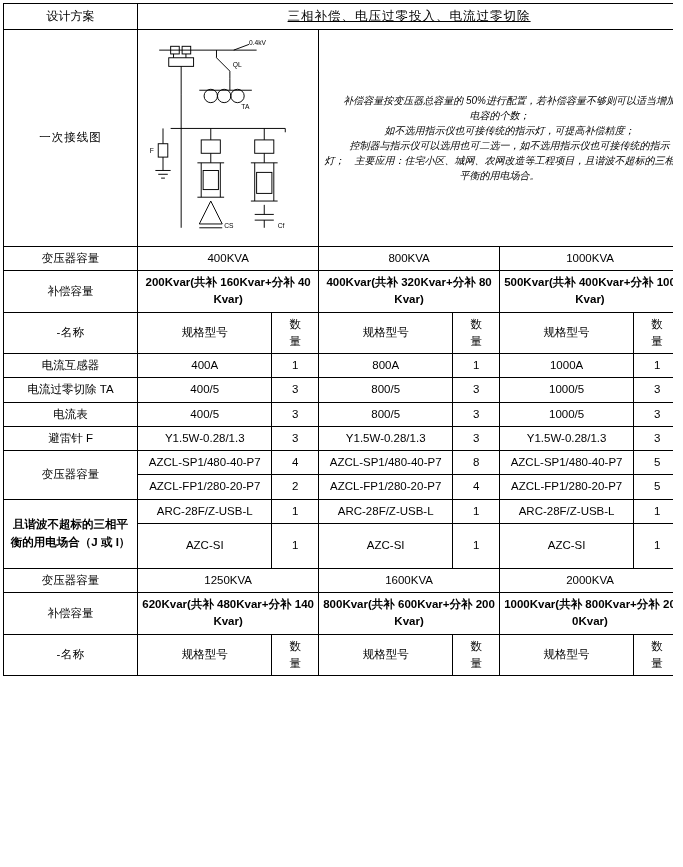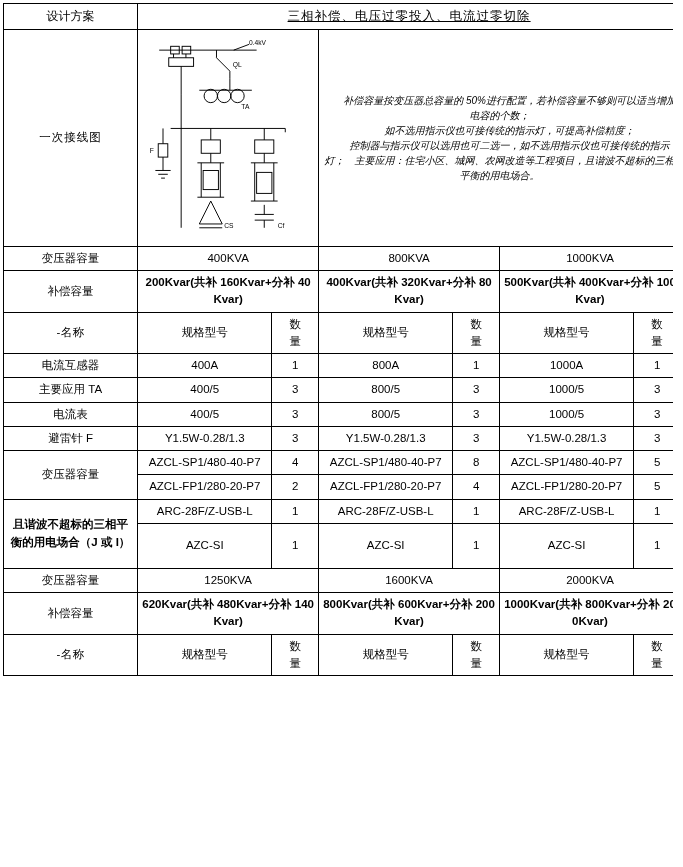--- a/index.html
+++ b/index.html
@@ -227,21 +227,21 @@
       <tr>
         <td>电流互感器</td>
         <td>400A</td>
         <td>1</td>
         <td>800A</td>
         <td>1</td>
         <td>1000A</td>
         <td>1</td>
       </tr>
       <tr>
-        <td>主要应用 TA</td>
+        <td>电流过零切除 TA</td>
         <td>400/5</td>
         <td>3</td>
         <td>800/5</td>
         <td>3</td>
         <td>1000/5</td>
         <td>3</td>
       </tr>
       <tr>
         <td>电流表</td>
         <td>400/5</td>

